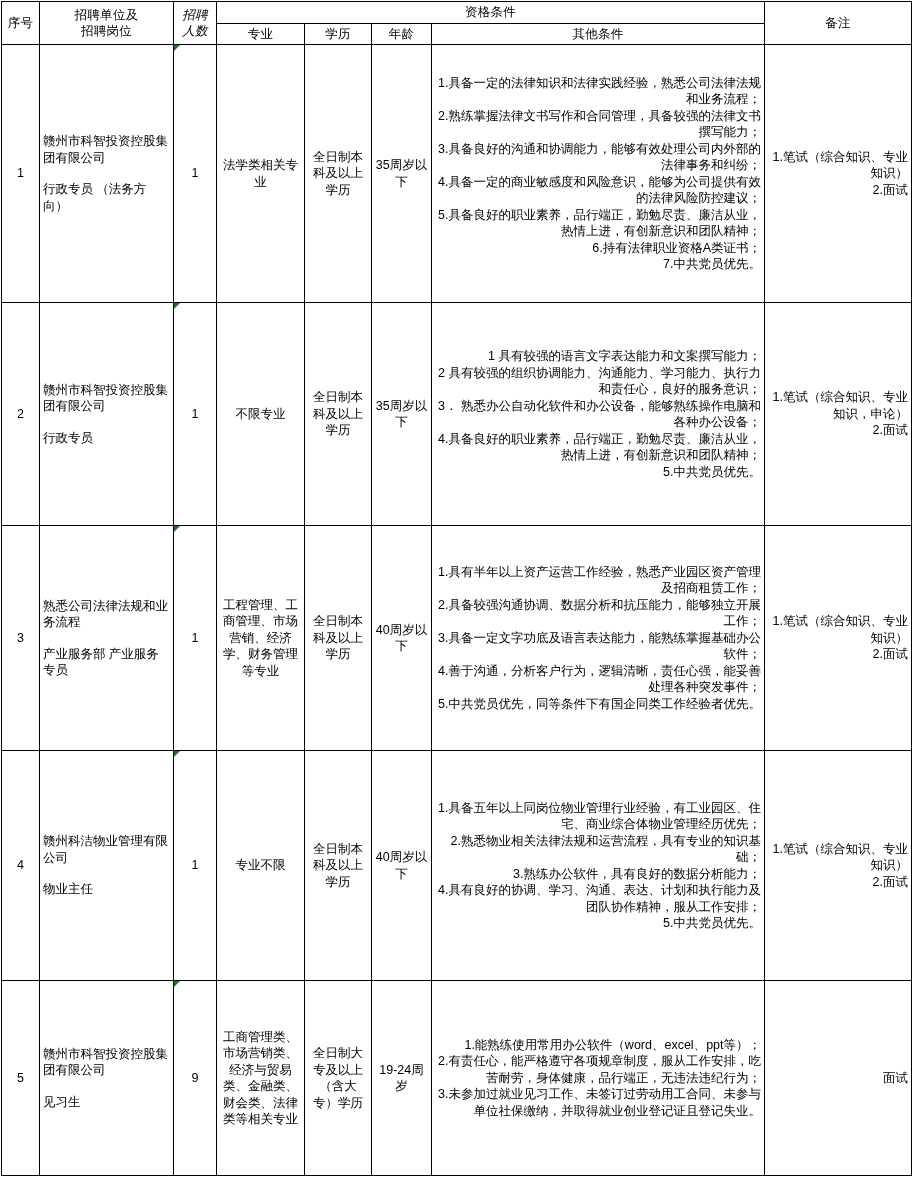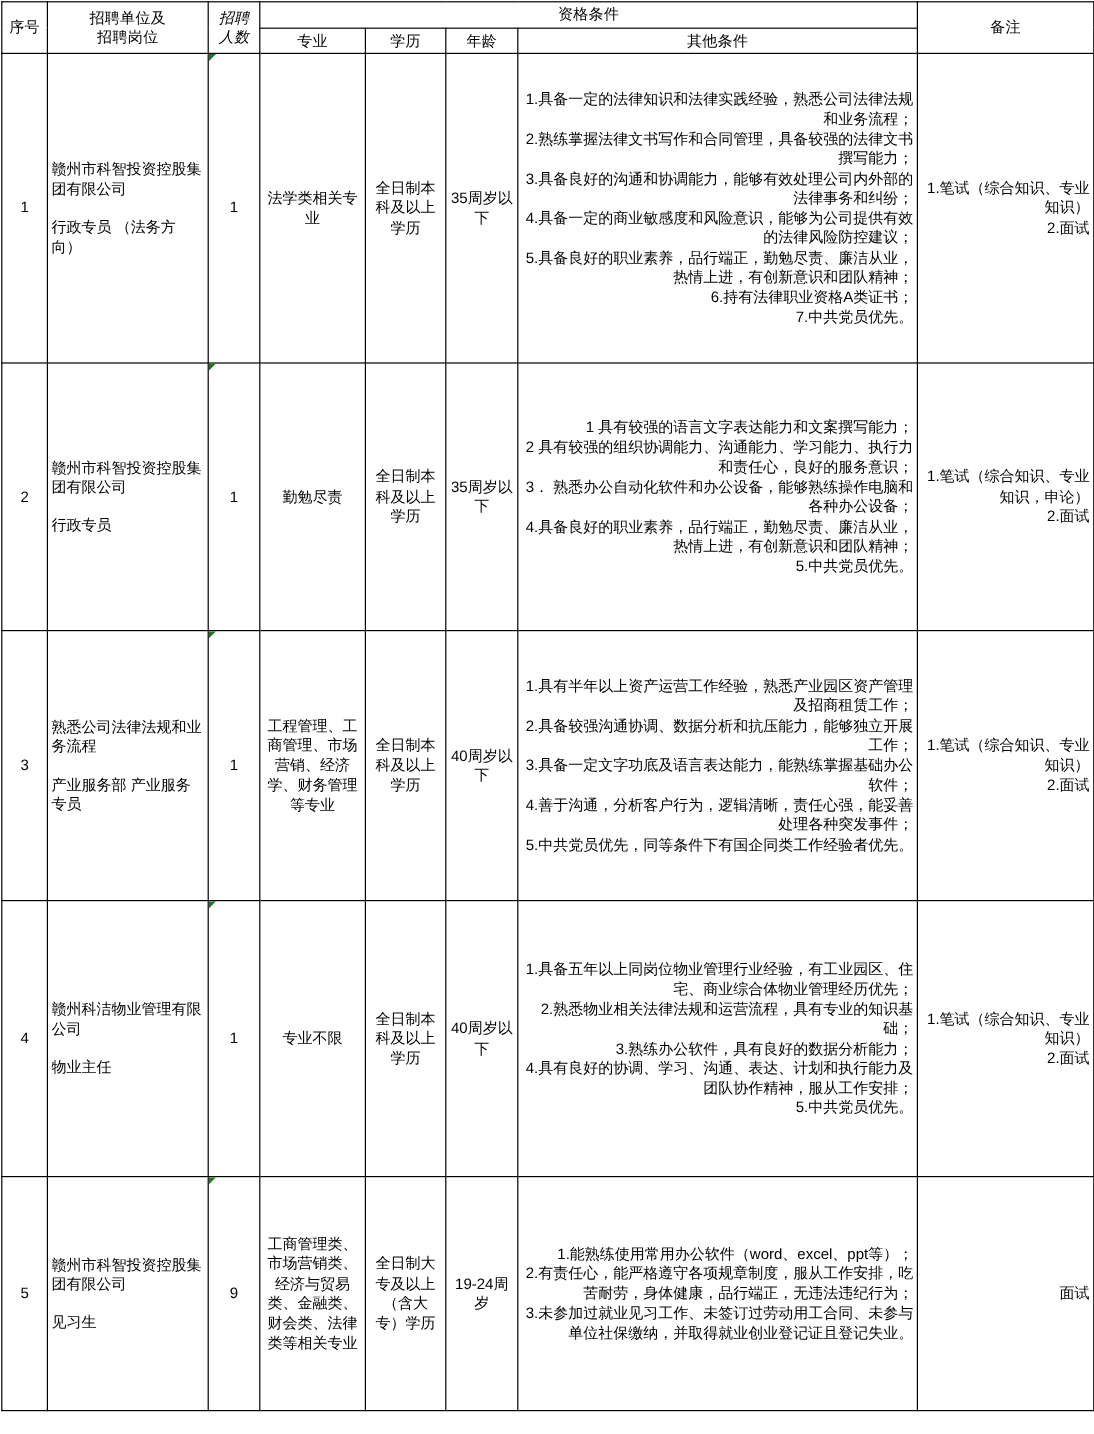--- a/index.html
+++ b/index.html
@@ -61,21 +61,21 @@
     font-size: 12px;
   }
   td.c-unit {
     text-align: left;
     font-size: 12.5px;
     line-height: 1.5;
     margin-left: 32px;
   }
   td.c-unit .org { display: block; }
   td.c-unit .gap { display: block; height: 15px; }
-  td.c-unit .post { display: block; }
+  td.c-unit .post { display: block; font-family: Liberation Serif, serif; }
   td.c-count {
     text-align: center;
     font-size: 12px;
     position: relative;
   }
   td.c-count .flag {
     position: absolute;
     top: 0;
     left: 0;
     width: 0;
@@ -169,21 +169,21 @@
 2.面试</td>
       </tr>
       <tr class="r-2">
         <td class="c-seq">2</td>
         <td class="c-unit">
           <span class="org">赣州市科智投资控股集团有限公司</span>
           <span class="gap"></span>
           <span class="post">行政专员</span>
         </td>
         <td class="c-count"><span class="flag"></span><span>1</span></td>
-        <td class="c-major">勤勉尽责</td>
+        <td class="c-major">不限专业</td>
         <td class="c-edu">全日制本科及以上学历</td>
         <td class="c-age">35周岁以下</td>
         <td class="c-other">1 具有较强的语言文字表达能力和文案撰写能力；
 2 具有较强的组织协调能力、沟通能力、学习能力、执行力和责任心，良好的服务意识；
 3． 熟悉办公自动化软件和办公设备，能够熟练操作电脑和各种办公设备；
 4.具备良好的职业素养，品行端正，勤勉尽责、廉洁从业，热情上进，有创新意识和团队精神；
 5.中共党员优先。</td>
         <td class="c-remark">1.笔试（综合知识、专业知识，申论）
 2.面试</td>
       </tr>

